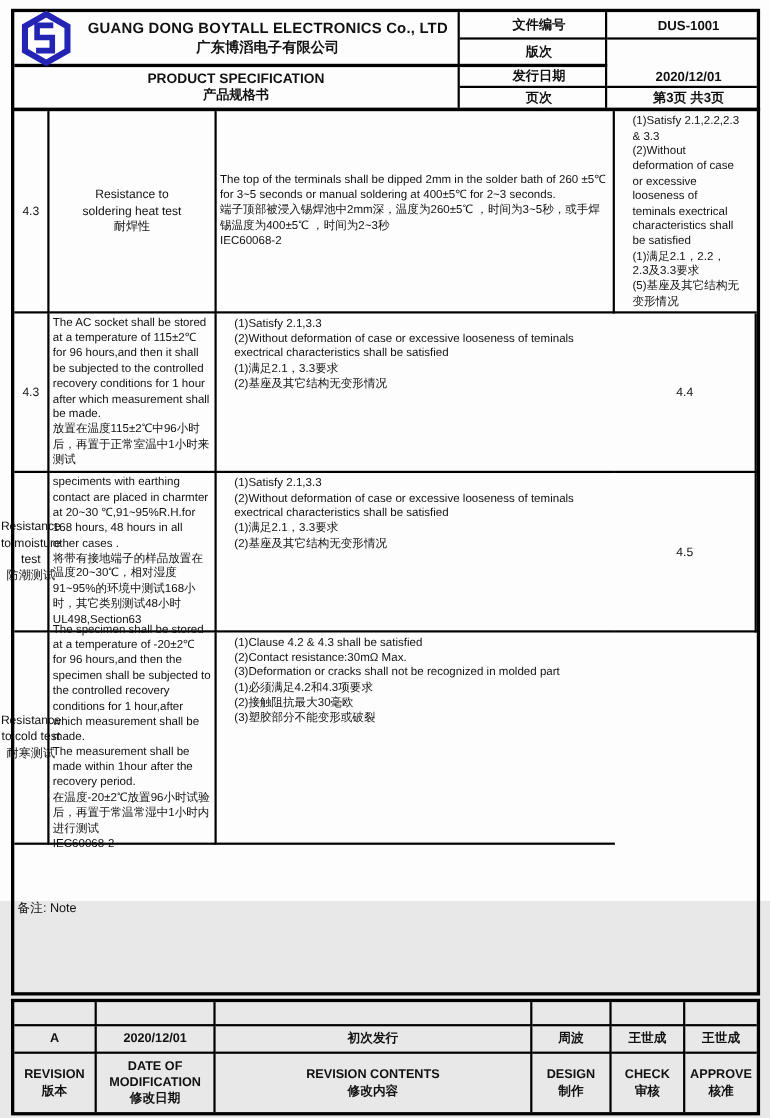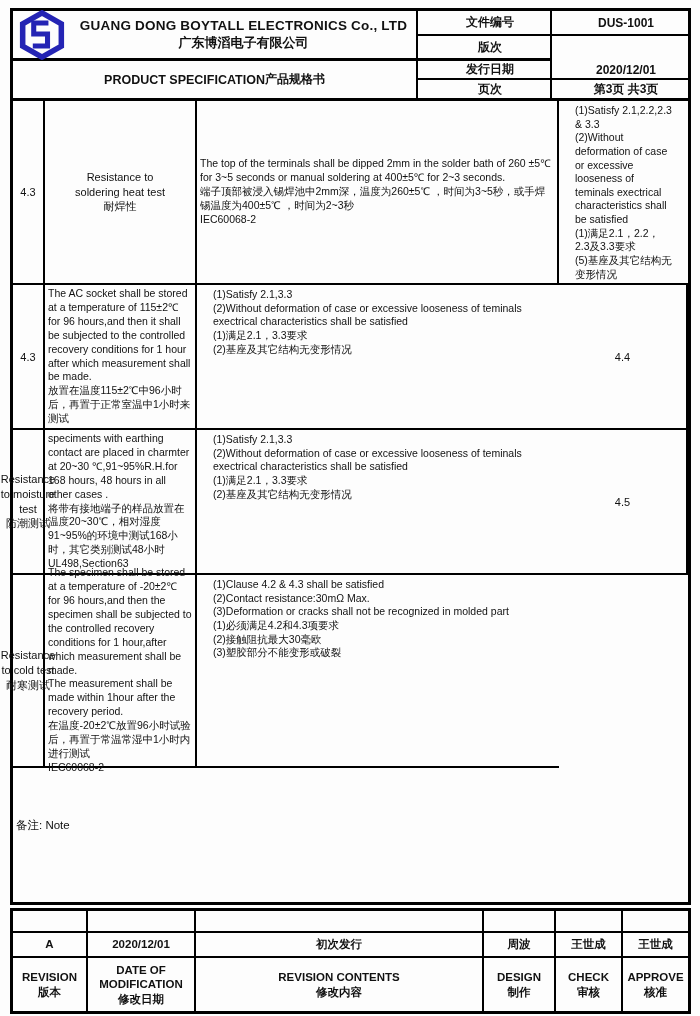--- a/index.html
+++ b/index.html
@@ -1,19 +1,19 @@
 <!DOCTYPE html>
 <html><head>
 <meta charset="utf-8">
 <style>
   * { margin:0; padding:0; box-sizing:border-box; }
   html,body { background:#e8e8e8; }
   body { width:700px; height:1016px; }
   .page {
-    width:700px; height:1016px; background:#fdfdfd;
+    width:700px; height:819px; background:#fdfdfd;
     font-family:"Liberation Sans", sans-serif; color:#111;
     padding:8px 9px 0 10px;
   }
   
   .hdr {
     display:grid;
     grid-template-columns:405px 134px 1fr;
     grid-template-rows:25px 25px 19px 18px;
     border:3px solid #000;
   }
@@ -21,21 +21,21 @@
     grid-column:1; grid-row:1/3;
     border-right:2px solid #000; border-bottom:3px solid #000;
     display:flex; align-items:center; padding-left:6px; gap:6px;
   }
   .hdr-company-text { flex:1; text-align:center; font-weight:bold; }
   .company-en { font-size:13.5px; letter-spacing:.2px; }
   .company-cn { font-size:13px; margin-top:1px; }
   .hdr-title {
     grid-column:1; grid-row:3/5;
     border-right:2px solid #000;
-    display:flex; flex-direction:row; align-items:center; justify-content:center;
+    display:flex; flex-direction:column; align-items:center; justify-content:center;
     font-weight:bold;
   }
   .title-en { font-size:12.5px; }
   .title-cn { font-size:12px; }
   .hdr-label, .hdr-value {
     display:flex; align-items:center; justify-content:center;
     font-weight:bold; font-size:12px;padding-left:12px;
   }
   .hdr-label { grid-column:2; border-right:2px solid #000; }
   .hdr-value { grid-column:3; }

